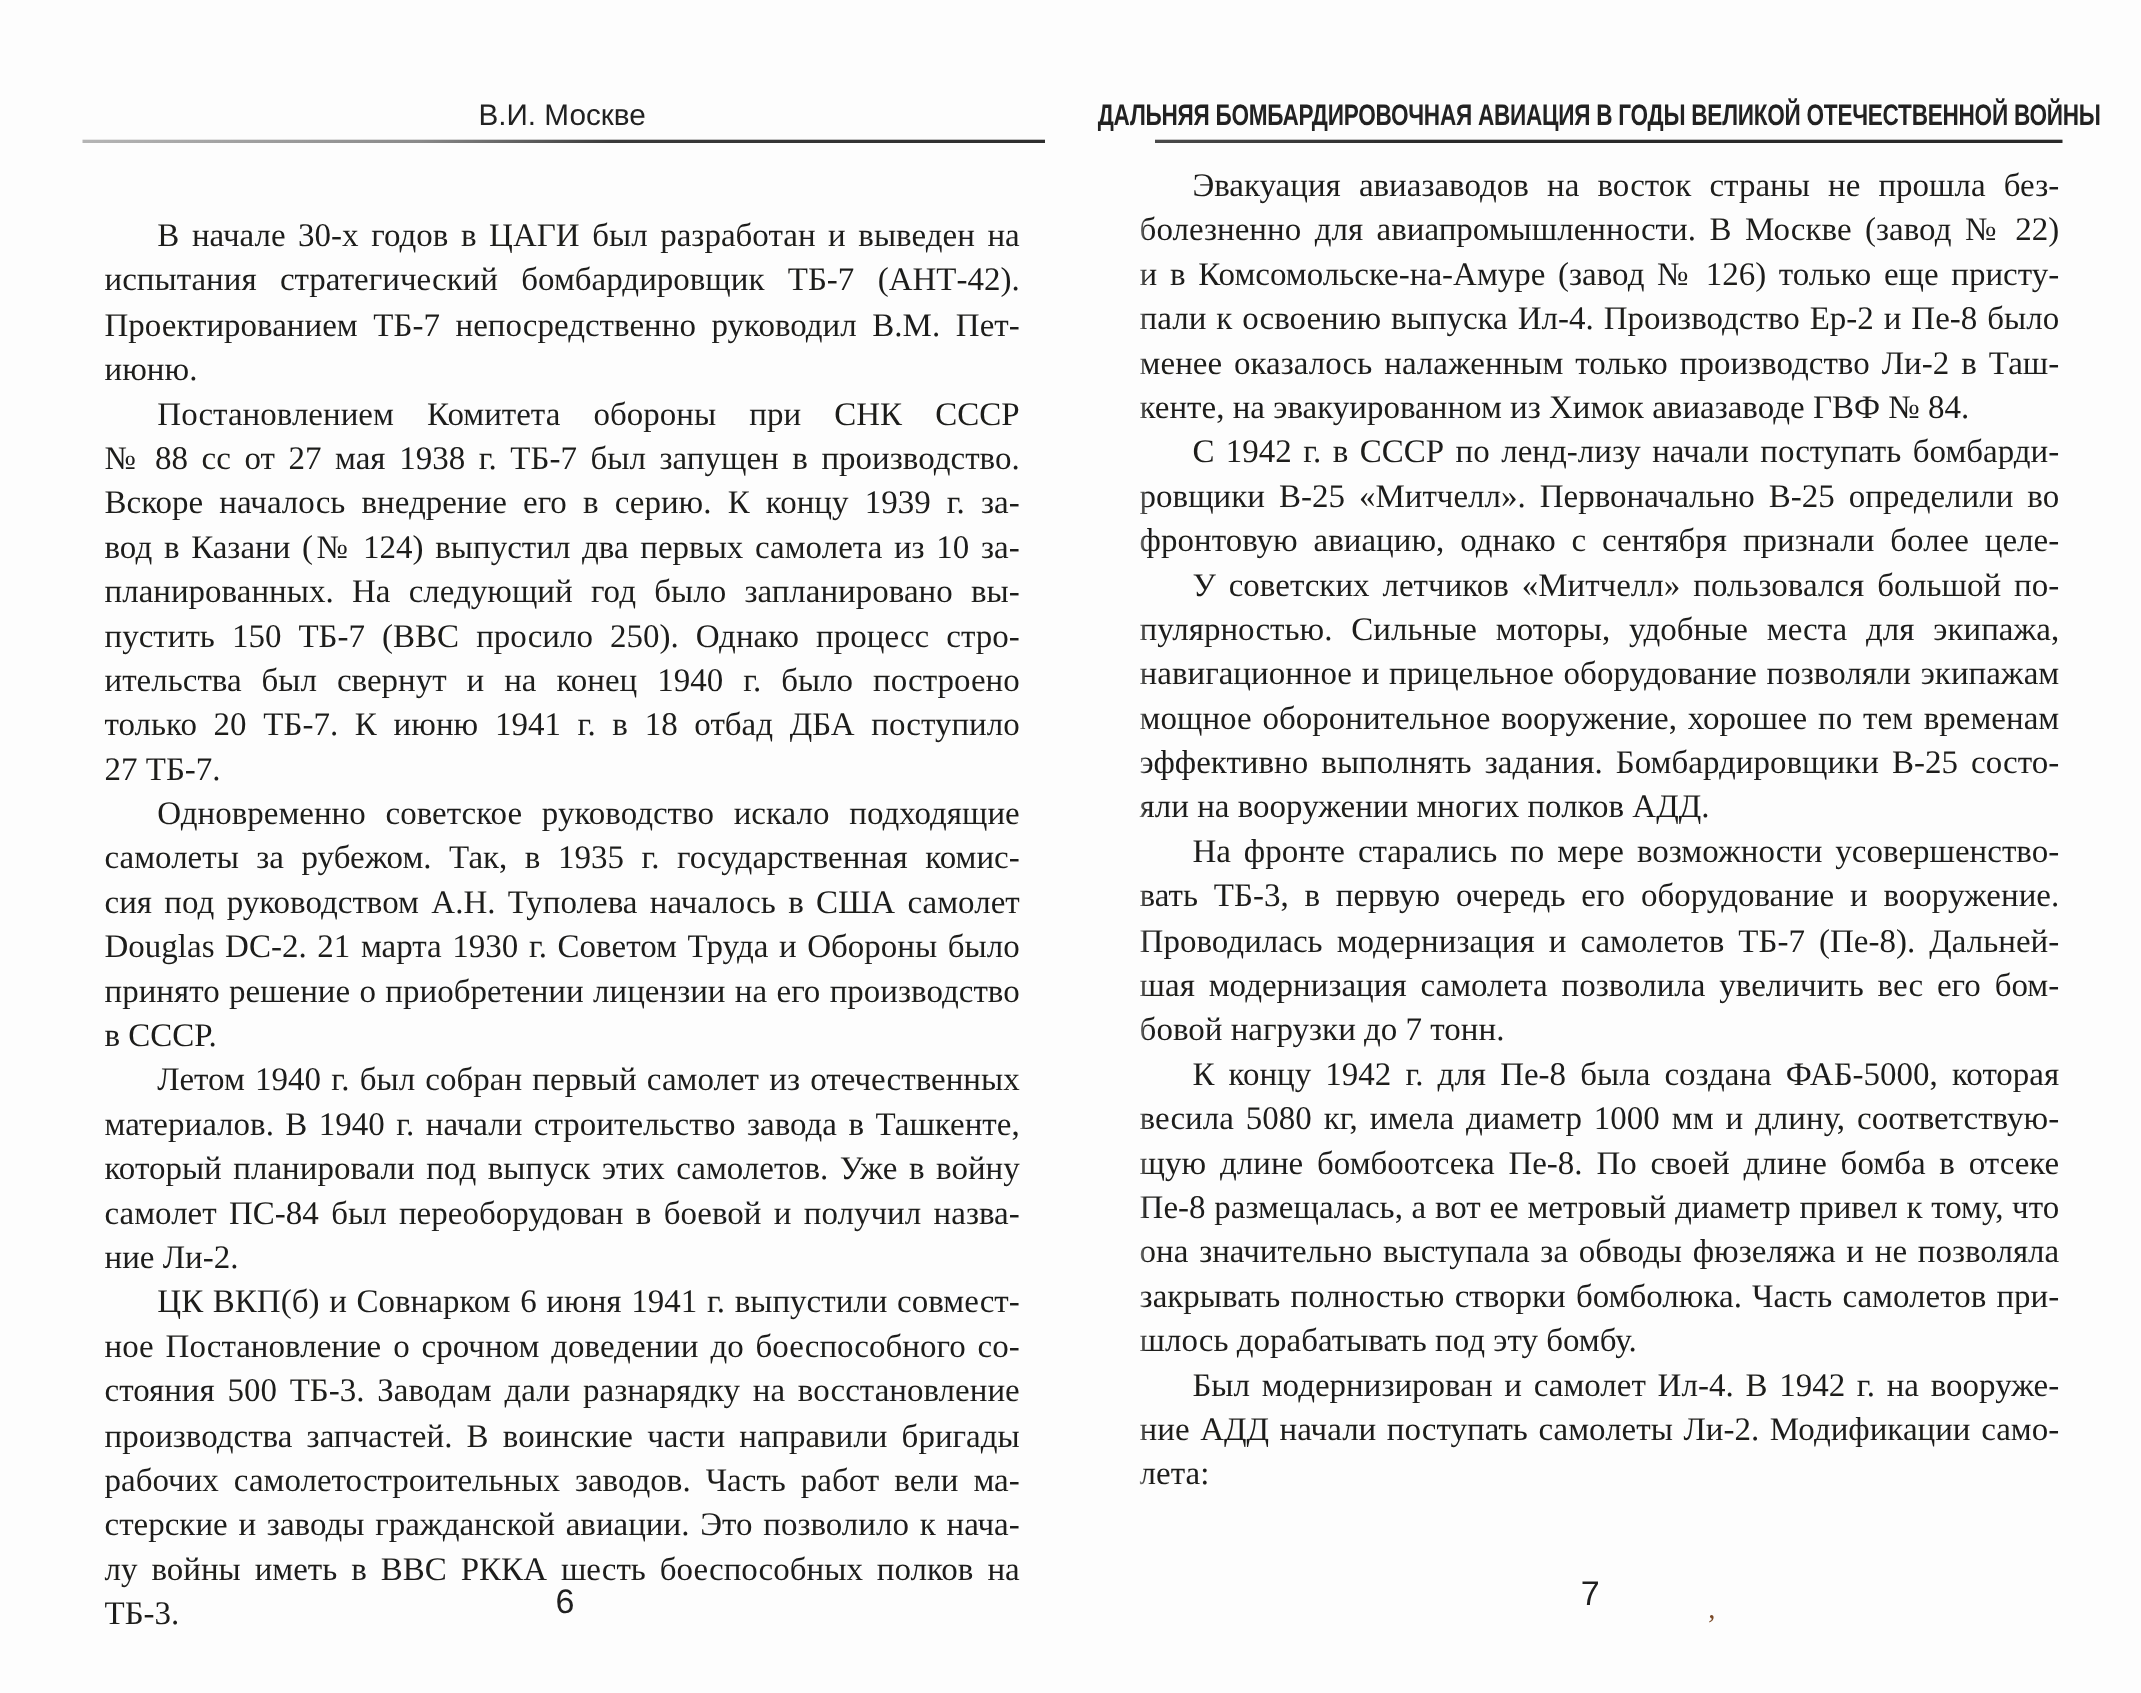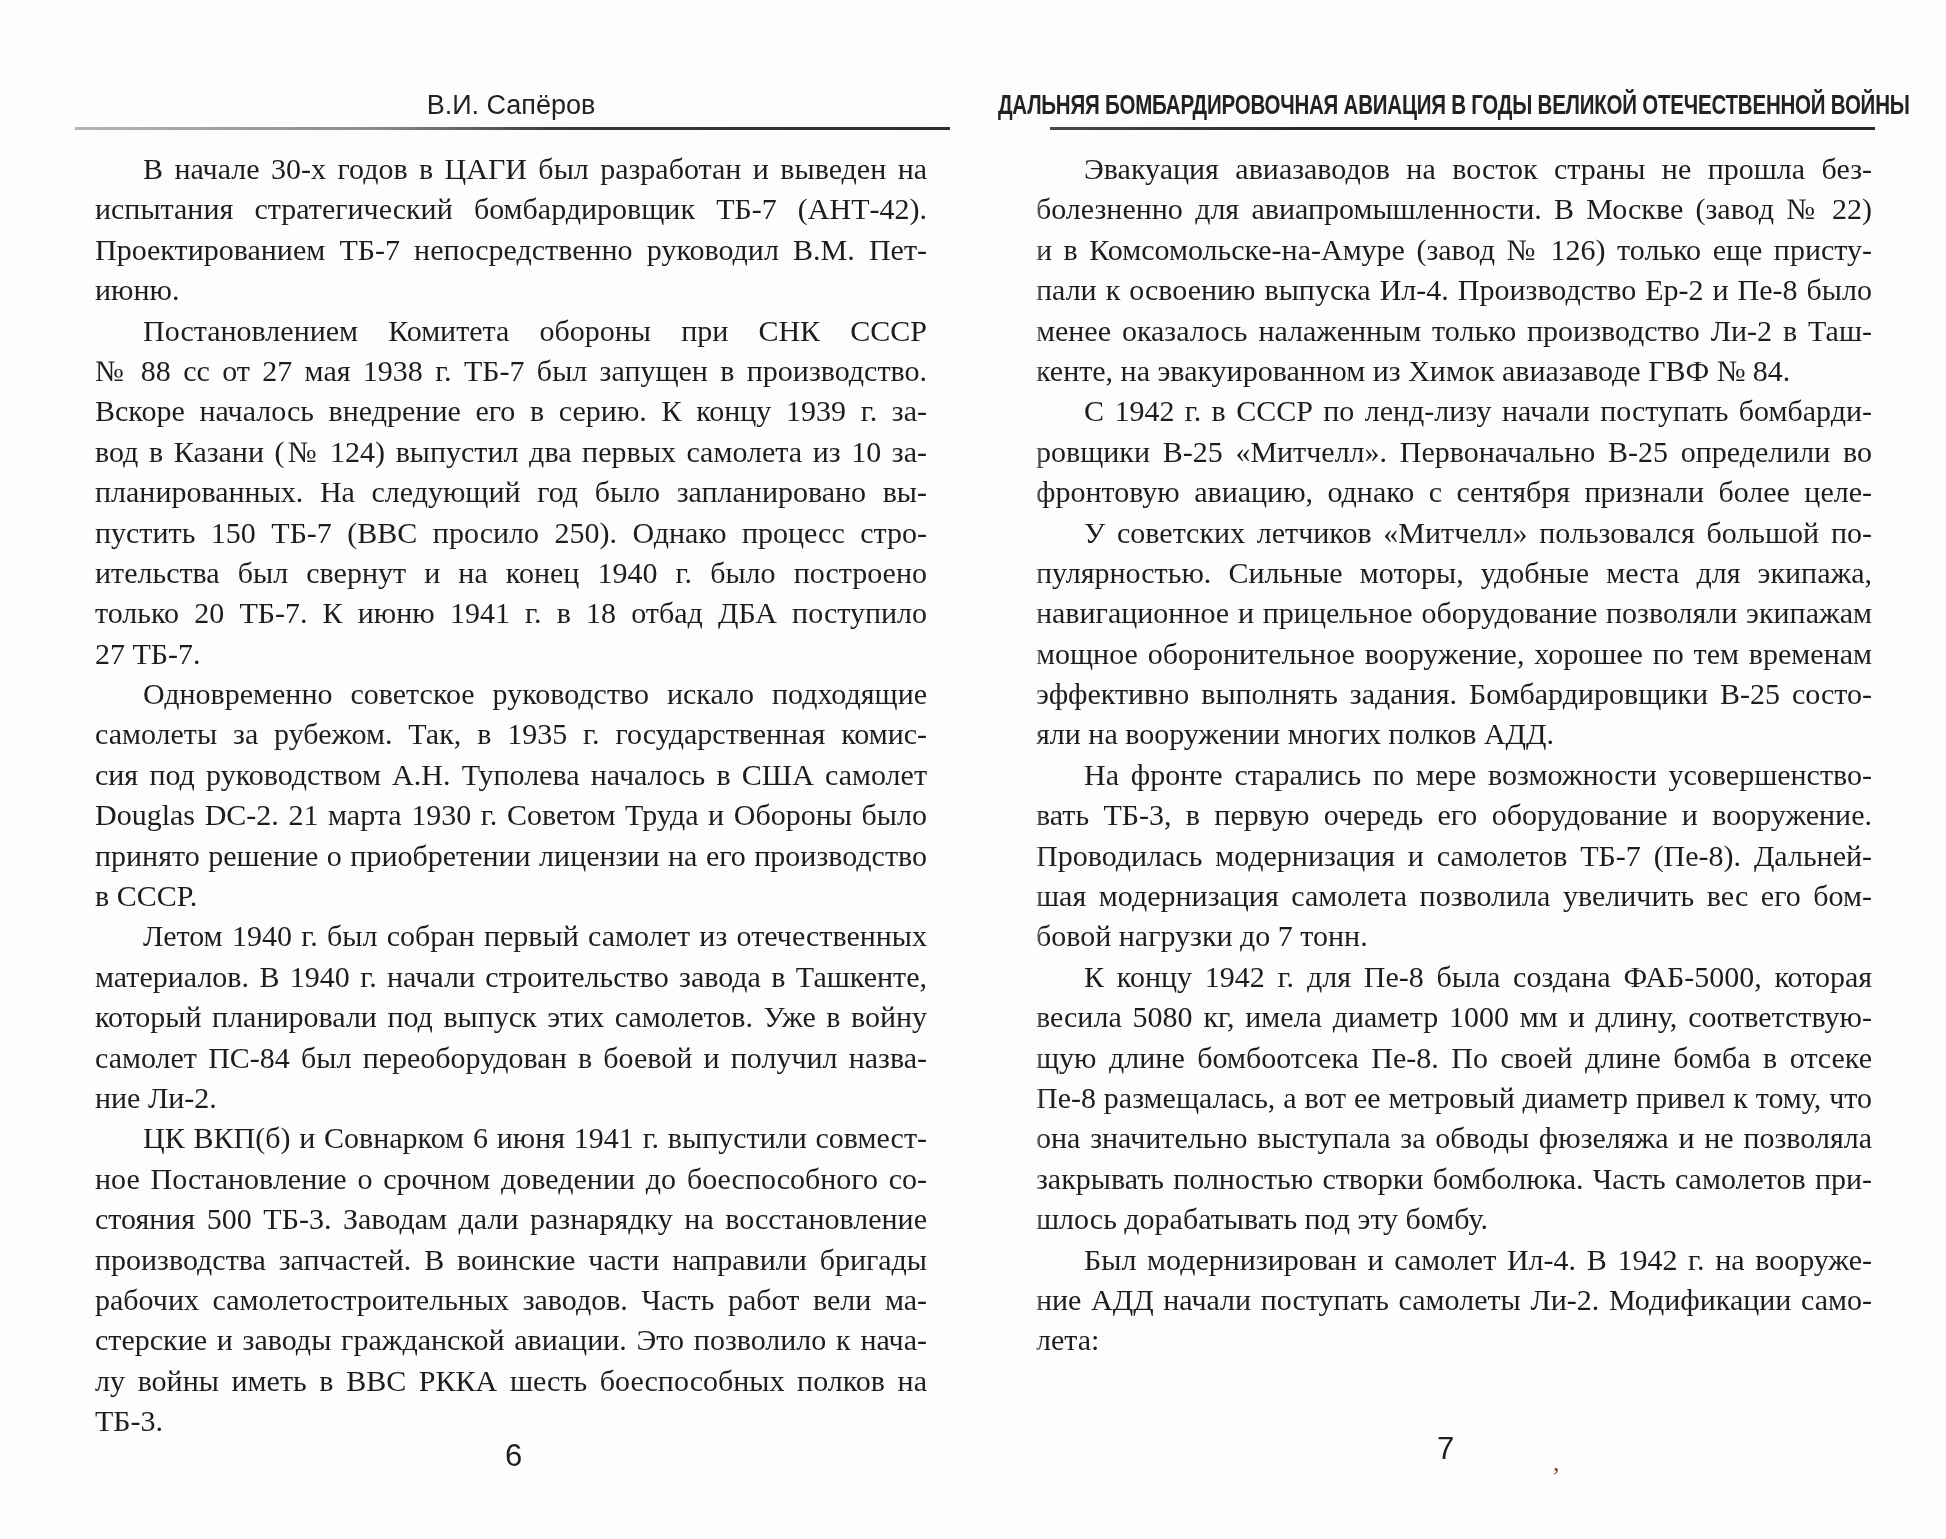--- a/index.html
+++ b/index.html
@@ -61,20 +61,21 @@
     background: linear-gradient(to right, #4a4a4a, #2a2a2a 30%, #2a2a2a);
   }
   .body-text {
     position: absolute;
     top: 149px;
     font-size: 30px;
   }
   .body-left {
     left: 95px;
     width: 832px;
+    margin-top: 46px;
   }
   .body-right {
     left: 1036px;
     width: 836px;
   }
   .para { margin: 0; padding: 0; }
   .line {
     height: 40.4px;
     line-height: 40.4px;
     text-align: justify;
@@ -107,21 +108,21 @@
     font-size: 26px;
     color: #7a4a28;
     font-family: "Liberation Serif", serif;
   }
 </style>
 </head>
 <body>
 
 <div class="scan">
 
-  <div class="running-head left-head">В.И. Сапёров</div>
+  <div class="running-head left-head">В.И. Москве</div>
   <div class="rule left-rule"></div>
   <div class="body-text body-left" id="left-body">
       <div class="para">
         <div class="line first">В начале 30-х годов в ЦАГИ был разработан и выведен на</div>
         <div class="line">испытания стратегический бомбардировщик ТБ-7 (АНТ-42).</div>
         <div class="line">Проектированием ТБ-7 непосредственно руководил В.М. Пет-</div>
         <div class="line last">июню.</div>
       </div>
       <div class="para">
         <div class="line first">Постановлением Комитета обороны при СНК СССР</div>

